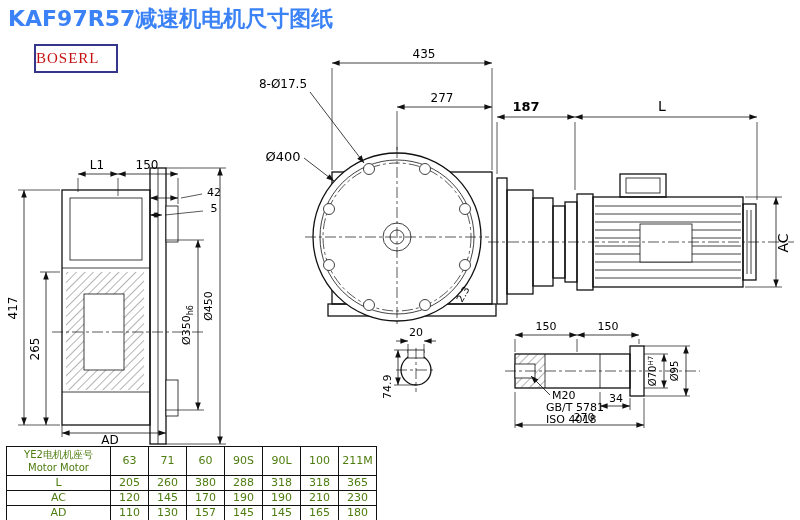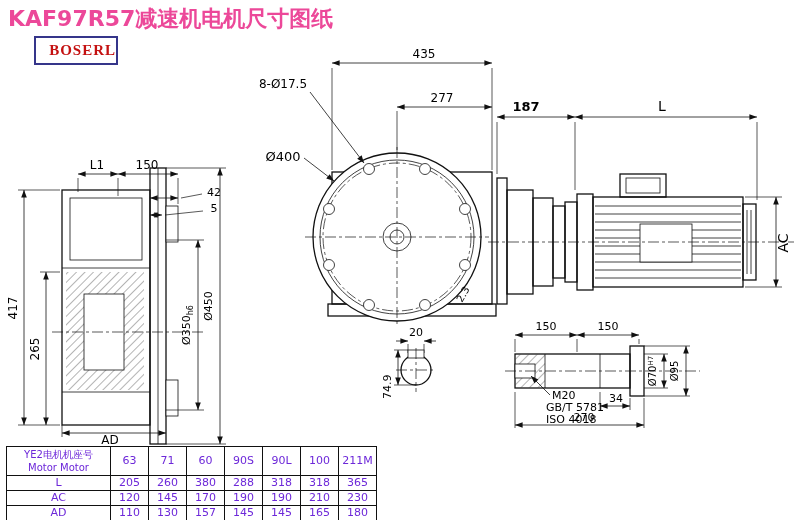--- a/index.html
+++ b/index.html
@@ -1,38 +1,38 @@
 <!DOCTYPE html>
 <html><head>
 <meta charset="utf-8">
 <style>
   html,body{margin:0;padding:0;background:#fff;}
   .page{position:relative;width:800px;height:520px;background:#fff;overflow:hidden;
         font-family:"DejaVu Sans","Liberation Sans",sans-serif;}
-  .title{position:absolute;left:8px;top:4px;font-size:22px;font-weight:bold;color:#ec4899;
+  .title{position:absolute;left:8px;top:4px;font-size:22px;font-weight:bold;color:#3b82f6;
          font-family:"DejaVu Sans",sans-serif;}
-  .logo{position:absolute;left:34px;top:36px;width:80px;height:25px;border:2px solid #35358a;
-        display:flex;align-items:center;justify-content:flex-end;font-weight:bold;}
+  .logo{position:absolute;left:34px;top:44px;width:80px;height:25px;border:2px solid #35358a;
+        display:flex;align-items:center;justify-content:flex-start;}
   .logo span{color:#c41111;font-family:"Liberation Serif","DejaVu Serif",serif;font-size:15px;letter-spacing:1px;}
   svg{position:absolute;left:0;top:0;}
   
   .o  {fill:none;stroke:#111;stroke-width:1.3;}
   .th {fill:none;stroke:#111;stroke-width:0.8;}
   .ex {fill:none;stroke:#111;stroke-width:0.7;}
   .fw {fill:#fff;stroke:#111;stroke-width:1.3;}
   .fwt{fill:#fff;stroke:#111;stroke-width:0.8;}
   .cl {fill:none;stroke:#111;stroke-width:0.7;stroke-dasharray:11 3 3 3;}
   .hx {fill:url(#hatch);stroke:none;}
   .dl {fill:none;stroke:#111;stroke-width:0.8;marker-start:url(#arr);marker-end:url(#arr);}
   .de {fill:none;stroke:#111;stroke-width:0.8;marker-end:url(#arr);}
   text{fill:#000;font-family:"DejaVu Sans","Liberation Sans",sans-serif;}
   .t10{font-size:10px}.t11{font-size:11px}.t12{font-size:12px}.t13{font-size:13px}.t14{font-size:14px}
   .b{font-weight:bold}.mid{text-anchor:middle}
   
-  .dim-table{position:absolute;left:6px;top:446px;border-collapse:collapse;background:#fff;color:#6d28d9;}
+  .dim-table{position:absolute;left:6px;top:446px;border-collapse:collapse;background:#fff;color:#4d7c0f;}
   .dim-table th,.dim-table td{border:1px solid #111;text-align:center;padding:0 2px;
         font-weight:normal;font-size:11px;height:14px;line-height:14px;}
   .dim-table .hcell{height:28px;line-height:13px;font-size:10px;}
 </style>
 </head>
 <body>
 
 <div class="page">
 
   <div class="title">KAF97R57减速机电机尺寸图纸</div>

